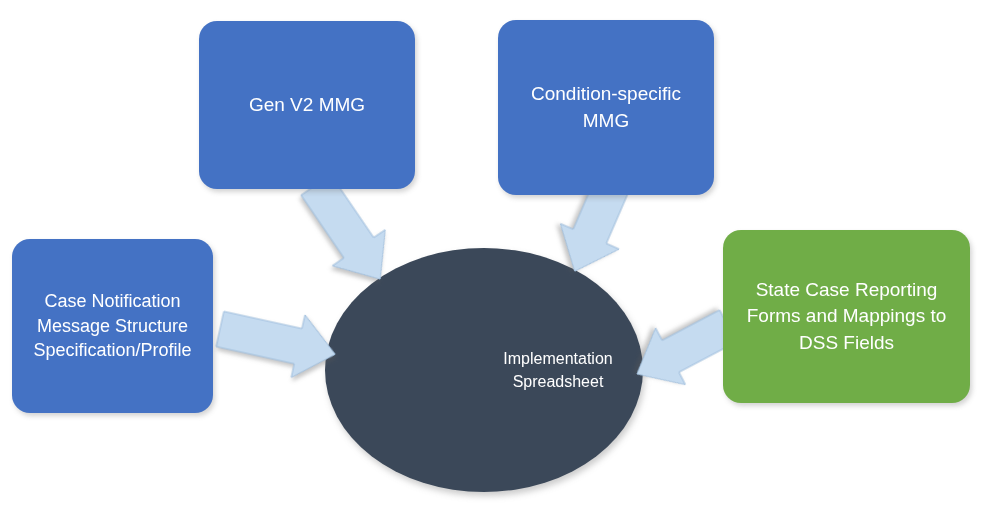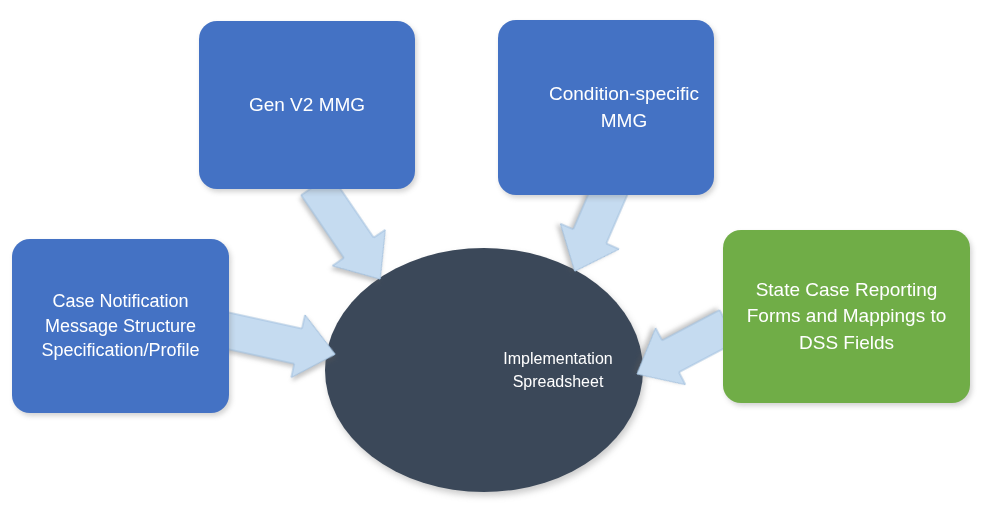--- a/index.html
+++ b/index.html
@@ -27,21 +27,21 @@
   .box {
     border-radius: 18px;
     font-size: 19px;
     line-height: 1.38;
     box-shadow: 2px 3px 5px rgba(110,110,110,0.30);
   }
   .box .label { display: block; }
   .node-gen-v2       { left: 199px; top: 21px;  width: 216px; height: 168px; }
   .node-condition    { left: 498px; top: 20px;  width: 216px; height: 175px; }
   .node-condition .label { max-width: 180px; }
-  .node-case-notif   { left: 12px;  top: 239px; width: 217px; height: 174px; font-size: 18px; }
+  .node-case-notif   { left: 12px;  top: 239px; width: 201px; height: 174px; font-size: 18px; }
   .node-case-notif .label { max-width: 205px; }
   .node-state-case   { left: 723px; top: 230px; width: 247px; height: 173px; }
   .node-state-case .label { max-width: 219px; }
   .node-center {
     left: 325px; top: 248px; width: 318px; height: 244px;
     border-radius: 50%;
     font-size: 16px;
     line-height: 1.45;
     z-index: 1;
     box-shadow: 2px 4px 6px rgba(110,110,110,0.35);
@@ -74,21 +74,21 @@
     <polygon class="arrow" points="0,-18 76,-18 76,-32 114,0 76,32 76,18 0,18" transform="translate(316,185) rotate(55.7)" fill="#C5DBF0"></polygon>
     <polygon class="arrow" points="0,-18 56,-18 56,-32 94,0 56,32 56,18 0,18" transform="translate(612,185) rotate(113.4)" fill="#C5DBF0"></polygon>
     <polygon class="arrow" points="0,-18 80,-18 80,-32 118,0 80,32 80,18 0,18" transform="translate(220,329) rotate(12.4)" fill="#C5DBF0"></polygon>
     <polygon class="arrow" points="0,-18 65,-18 65,-32 103,0 65,32 65,18 0,18" transform="translate(728,326) rotate(152.2)" fill="#C5DBF0"></polygon>
   </svg>
 
   <div class="node box node-gen-v2" style="background-color: rgb(68, 114, 196);">
     <span class="label">Gen V2 MMG</span>
   </div>
 
-  <div class="node box node-condition" style="background-color: rgb(68, 114, 196); justify-content: flex-end;">
+  <div class="node box node-condition" style="background-color: rgb(68, 114, 196);">
     <span class="label">Condition-specific MMG</span>
   </div>
 
   <div class="node box node-case-notif" style="background-color: rgb(68, 114, 196);">
     <span class="label">Case Notification Message Structure Specification/Profile</span>
   </div>
 
   <div class="node box node-state-case" style="background-color: rgb(112, 173, 71);">
     <span class="label">State Case Reporting Forms and Mappings to DSS Fields</span>
   </div>

